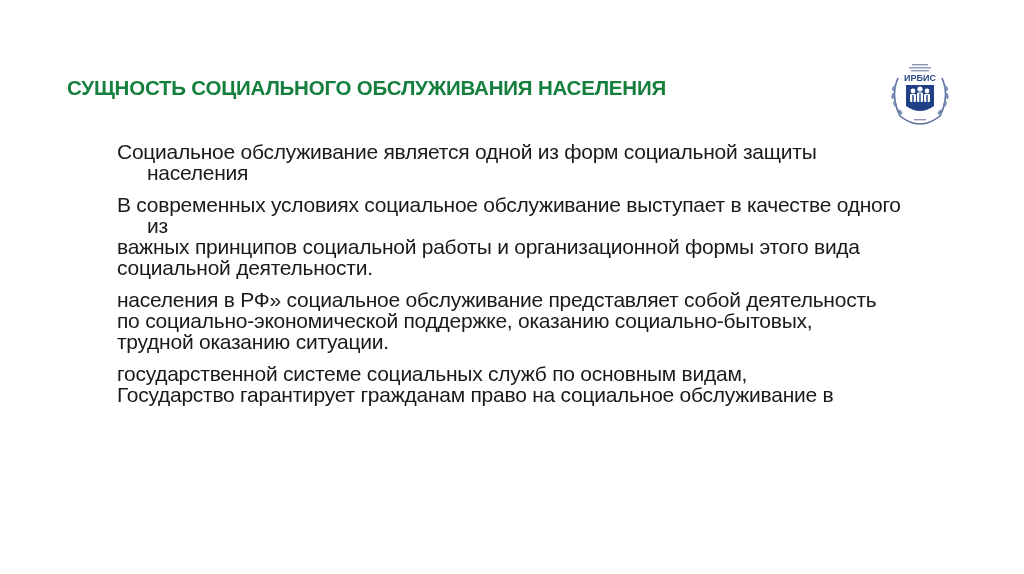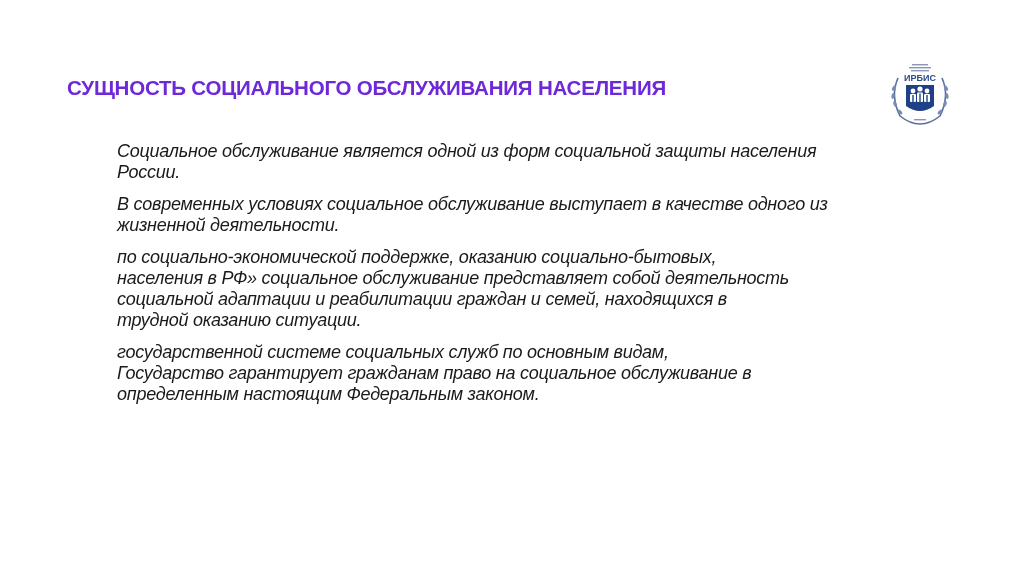--- a/index.html
+++ b/index.html
@@ -4,29 +4,28 @@
 <style>
   html, body { margin:0; padding:0; }
   body {
     width:1024px; height:574px; background:#ffffff; position:relative; overflow:hidden;
     font-family: "Liberation Sans", sans-serif; color:#111;
   }
   .slide { position:absolute; left:0; top:0; width:1024px; height:574px; background:#fff; }
   .title {
     position:absolute; left:67px; top:76px;
     font-family: "Liberation Sans", sans-serif; font-weight:bold;
-    font-size:20.5px; letter-spacing:-0.2px; color:#6d28d9; white-space:nowrap;
+    font-size:20.5px; letter-spacing:-0.2px; color:#15803d; white-space:nowrap;
   }
   .logo { position:absolute; left:884px; top:58px; width:72px; height:72px; }
   .content { position:absolute; left:117px; top:141px; width:790px; }
   .para {
-    font-size:18px; line-height:21px; color:#1a1a1a;
+    font-size:21px; line-height:21px; color:#1a1a1a;
     padding-left:30px; text-indent:-30px; margin:0 0 11px 0;
     letter-spacing:-0.25px;
-    font-style:italic;
   }
   .para .line { display:block; }
 </style>
 </head>
 <body>
 
 <div class="slide">
   <div class="title">СУЩНОСТЬ СОЦИАЛЬНОГО ОБСЛУЖИВАНИЯ НАСЕЛЕНИЯ</div>
 
   <div class="logo">
@@ -68,31 +67,29 @@
         <rect x="35.3" y="35.5" width="1.4" height="8.5"></rect>
         <rect x="42.3" y="37" width="1.4" height="7"></rect>
       </g>
       <rect x="30" y="61" width="12" height="1.4" fill="#8b97b5"></rect>
     </svg>
   </div>
 
   <div class="content">
     <p class="para">
       <span class="line">Социальное обслуживание является одной из форм социальной защиты населения</span>
-      <span class="line">России.</span>
     </p>
     <p class="para">
       <span class="line">В современных условиях социальное обслуживание выступает в качестве одного из</span>
-      <span class="line">жизненной деятельности.</span>
+      <span class="line">важных принципов социальной работы и организационной формы этого вида</span>
+      <span class="line">социальной деятельности.</span>
     </p>
     <p class="para">
+      <span class="line">населения в РФ»  социальное обслуживание представляет собой деятельность</span>
       <span class="line">по социально-экономической поддержке, оказанию социально-бытовых,</span>
-      <span class="line">населения в РФ»  социальное обслуживание представляет собой деятельность</span>
-      <span class="line">социальной адаптации и реабилитации граждан и семей, находящихся в</span>
       <span class="line">трудной оказанию ситуации.</span>
     </p>
     <p class="para">
       <span class="line">государственной системе социальных служб по основным видам,</span>
       <span class="line">Государство гарантирует гражданам право на социальное обслуживание в</span>
-      <span class="line">определенным настоящим Федеральным законом.</span>
     </p>
   </div>
 </div>
 
 </body></html>

